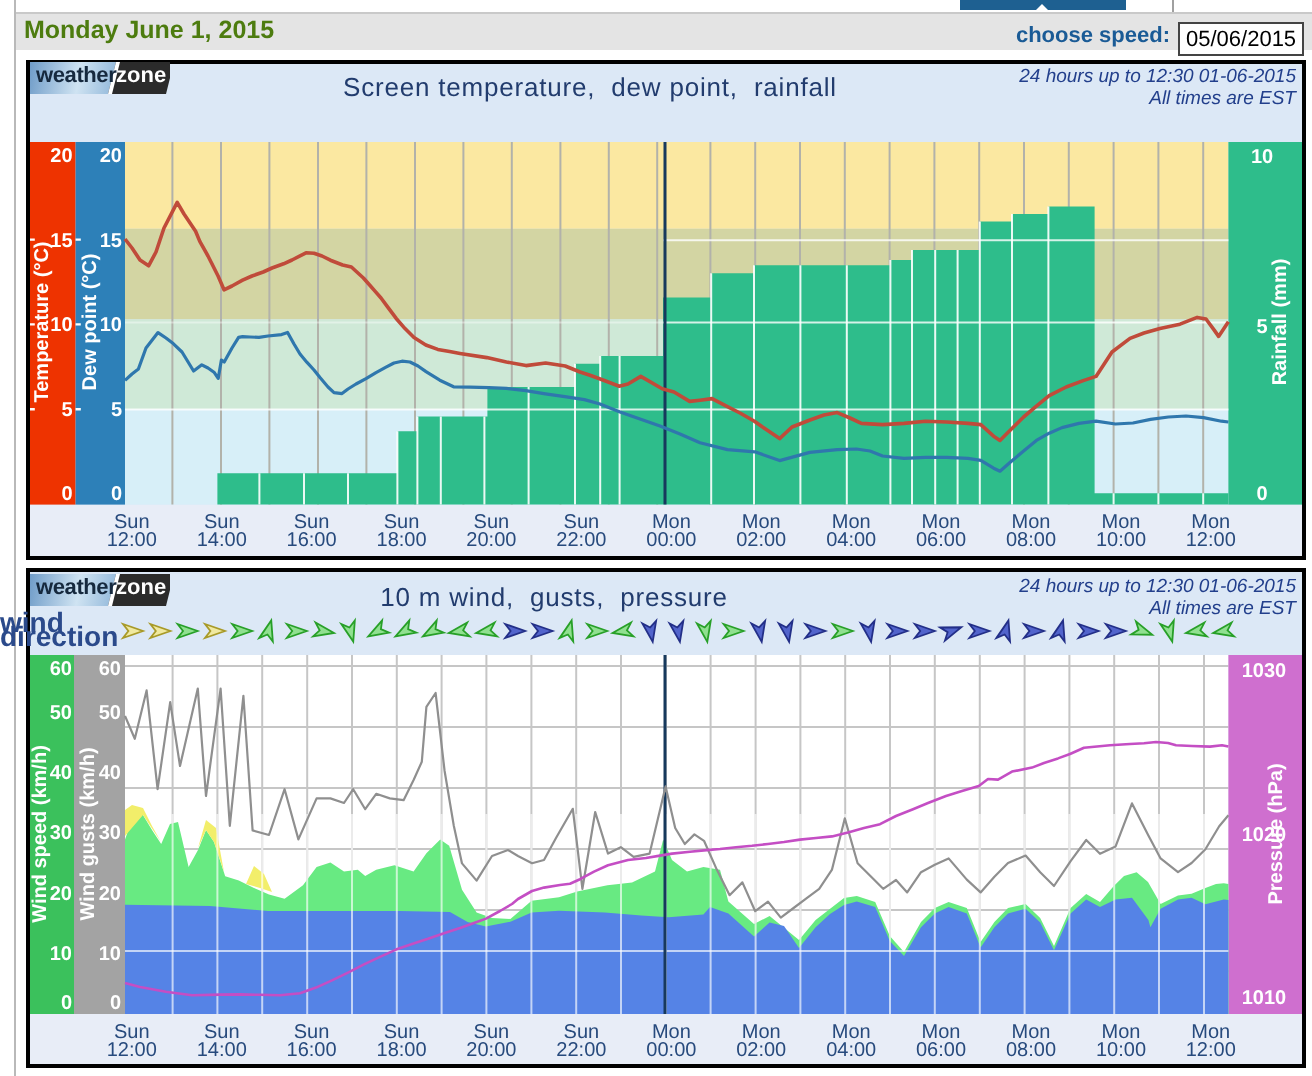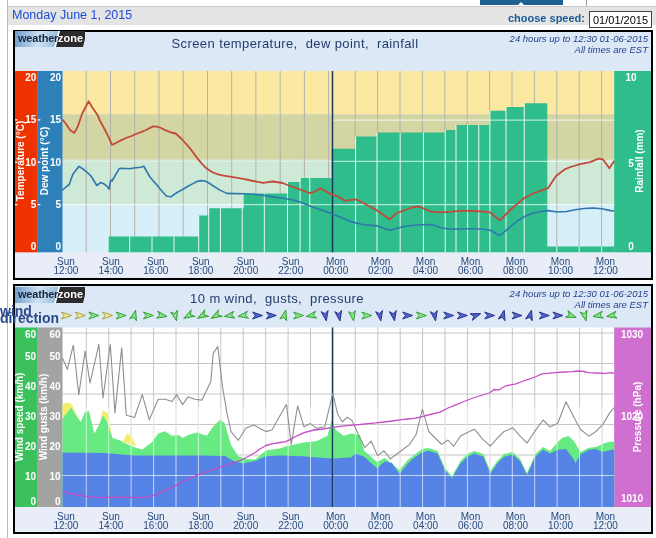--- a/index.html
+++ b/index.html
@@ -2,23 +2,23 @@
 <html><head><meta charset="utf-8"><style>
 *{margin:0;padding:0;box-sizing:border-box}
 body{width:656px;height:538px;position:relative;background:#ffffff;font-family:"Liberation Sans",sans-serif;overflow:hidden}
 .abs{position:absolute}
 </style></head><body>
 <div class="abs" style="left:7px;top:0;width:1px;height:538px;background:#b9b9b9"></div>
 <div class="abs" style="left:480px;top:0;width:83px;height:5px;background:#1e6091"></div>
 <div class="abs" style="left:517.5px;top:2px;width:0;height:0;border-left:3px solid transparent;border-right:3px solid transparent;border-bottom:3px solid #ffffff"></div>
 <div class="abs" style="left:586px;top:0;width:1px;height:6px;background:#a0a0a0"></div>
 <div class="abs" style="left:8px;top:6px;width:648px;height:19px;background:#e4e4e4;border-top:1px solid #c9c9c9"></div>
-<div class="abs" style="left:12px;top:8px;font-size:12.5px;font-weight:normal;color:#1d4ed8">Monday June 1, 2015</div>
+<div class="abs" style="left:12px;top:8px;font-size:12.5px;font-weight:bold;color:#4d7c0f">Monday June 1, 2015</div>
 <div class="abs" style="left:400px;top:12px;width:185px;text-align:right;font-size:11px;font-weight:bold;color:#1a5b96">choose speed:</div>
-<div class="abs" style="left:589px;top:11px;width:63px;height:17px;background:#ffffff;border:1px solid #444444;font-size:11px;color:#000000;padding:2px 0 0 3px">01/01/2015</div>
+<div class="abs" style="left:589px;top:11px;width:63px;height:17px;background:#ffffff;border:1px solid #444444;font-size:11px;color:#000000;padding:2px 0 0 3px">05/06/2015</div>
 
 <div class="abs" style="left:13px;top:30px;width:640px;height:250px;border:2px solid #000000;background:#dce8f6"></div>
 <svg style="position:absolute;left:15px;top:32px" width="636" height="246" viewBox="15 32 636 246">
     <rect x="15" y="252.3" width="636" height="25.7" fill="#e8edf7"></rect>
     <rect x="62.5" y="71" width="551.7" height="43.4" fill="#fbe8a1"></rect>
     <rect x="62.5" y="114.4" width="551.7" height="45.3" fill="#d3d5a3"></rect>
     <rect x="62.5" y="159.7" width="551.7" height="44.9" fill="#cfe9d7"></rect>
     <rect x="62.5" y="204.6" width="551.7" height="47.7" fill="#d7eff8"></rect>
     <path d="M86.2,71 V252.3 M110.5,71 V252.3 M134.7,71 V252.3 M159.0,71 V252.3 M183.2,71 V252.3 M207.5,71 V252.3 M231.7,71 V252.3 M255.9,71 V252.3 M280.2,71 V252.3 M304.4,71 V252.3 M328.6,71 V252.3 M355.2,71 V252.3 M377.6,71 V252.3 M400.0,71 V252.3 M422.4,71 V252.3 M444.8,71 V252.3 M467.2,71 V252.3 M489.6,71 V252.3 M512.0,71 V252.3 M534.4,71 V252.3 M556.8,71 V252.3 M579.2,71 V252.3 M601.6,71 V252.3 " stroke="#b2b2aa" stroke-width="1" fill="none"></path>
     <rect x="14.8" y="71" width="23" height="181.3" fill="#ee3300"></rect>

